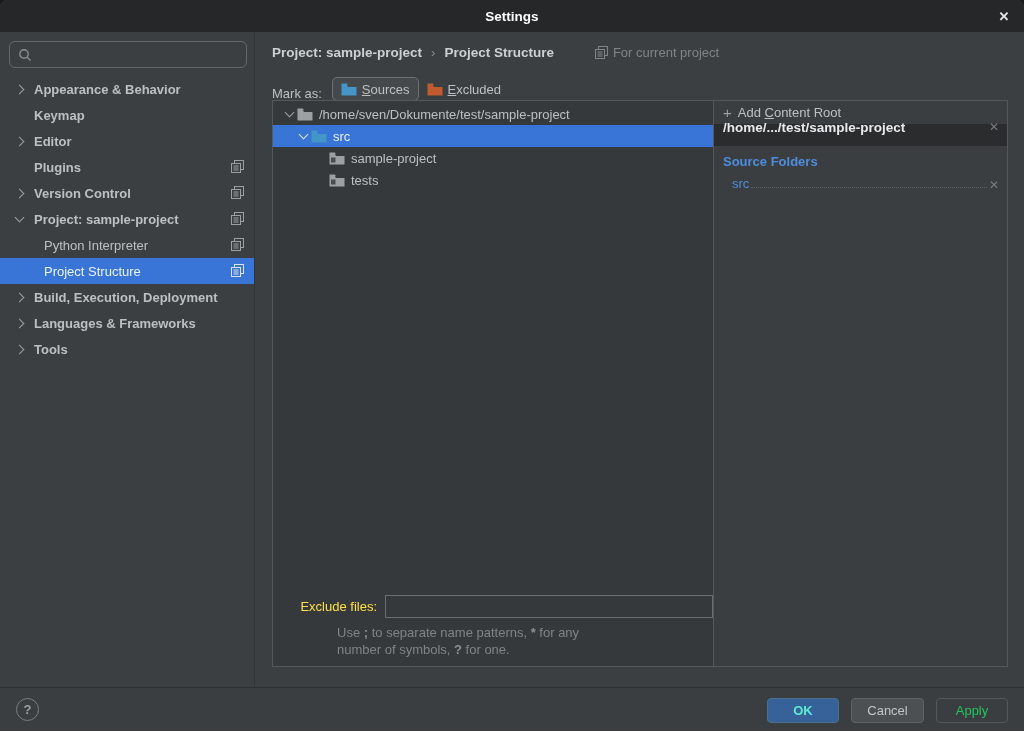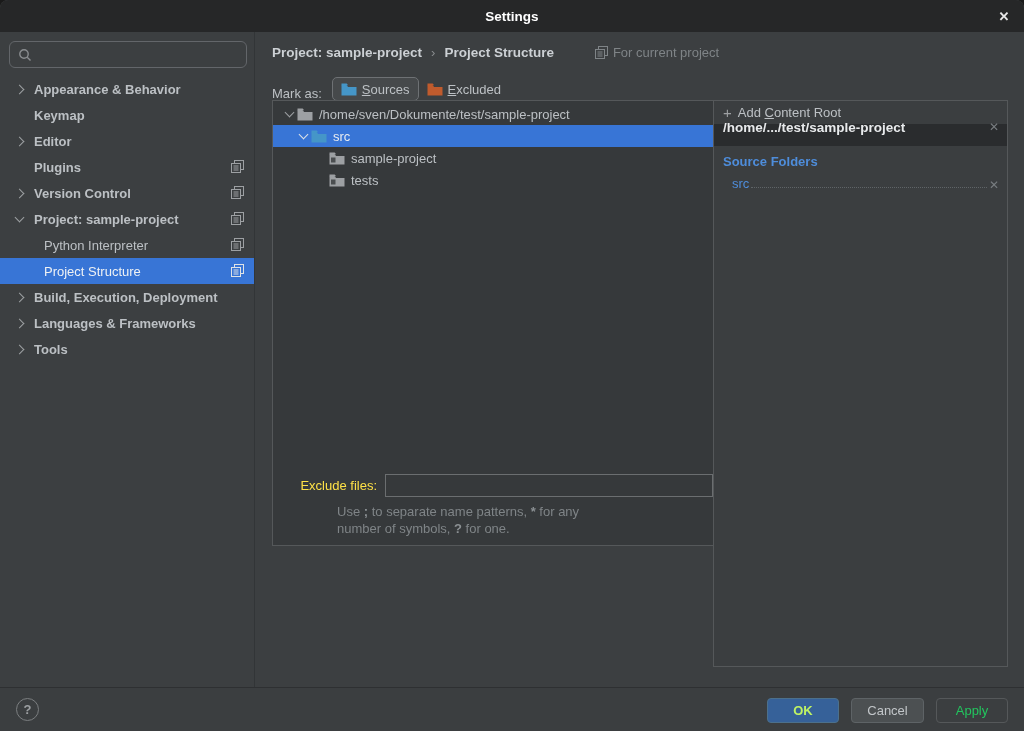--- a/index.html
+++ b/index.html
@@ -71,21 +71,21 @@
   }
   .markas-label { color: #bcc0c4; margin-right: 10px; }
   .mark-btn {
     display: inline-flex; align-items: center; gap: 5px; height: 24px;
     padding: 0 8px; border-radius: 5px; color: #bcc0c4; cursor: default;
   }
   .mark-btn.selected { border: 1px solid #6e7174; background: #46494b; }
   .mn { text-decoration: underline; }
   
   .tree-panel {
-    position: absolute; left: 16px; top: 68px; width: 441px; height: 446px;
+    position: absolute; left: 16px; top: 68px; width: 441px; height: 567px;
     background: #36393b; border: 1px solid #55585a; border-right: none;
   }
   .right-panel {
     position: absolute; left: 457px; top: 68px; width: 295px; height: 567px;
     background: #3b3e40; border: 1px solid #55585a;
   }
   .tree { padding-top: 2px; }
   .tree-row {
     height: 22px; display: flex; align-items: center; white-space: nowrap;
     color: #bcc0c4; cursor: default;
@@ -134,21 +134,21 @@
     border: 1.5px solid #7b7e80; border-radius: 50%; color: #9da0a3;
     display: flex; align-items: center; justify-content: center;
     font-size: 13px; font-weight: bold; cursor: default;
   }
   .btn {
     position: absolute; top: 10px; height: 25px; border-radius: 4px;
     display: flex; align-items: center; justify-content: center;
     font-size: 13px; cursor: default; font-family: "Liberation Sans", sans-serif;
   }
   .btn-ok { right: 185px; width: 72px; background: #366199; border: 1px solid #4c708c;
-            color: #bef264; font-weight: bold; }
+            color: #5eead4; font-weight: bold; }
   .btn-cancel { right: 100px; width: 73px; background: #4c5052; border: 1px solid #5e6366;
             color: #c2c6c9; }
   .btn-apply { right: 16px; width: 72px; background: transparent; border: 1px solid #55585a;
             color: #22c55e; }
   svg { display: block; }
 </style>
 </head>
 <body>
 
 <div class="window">

